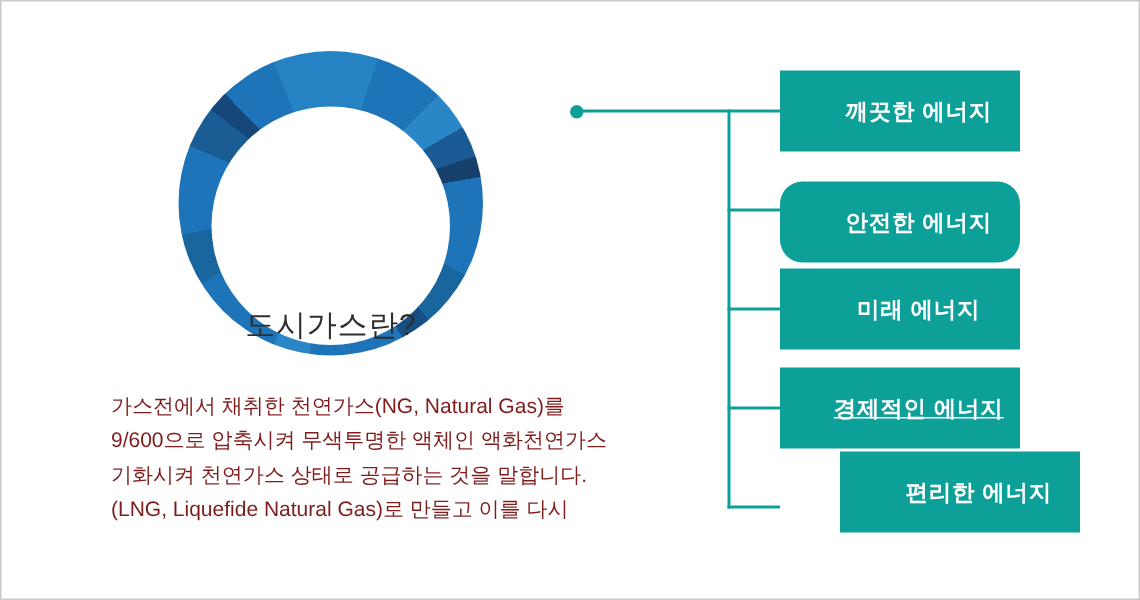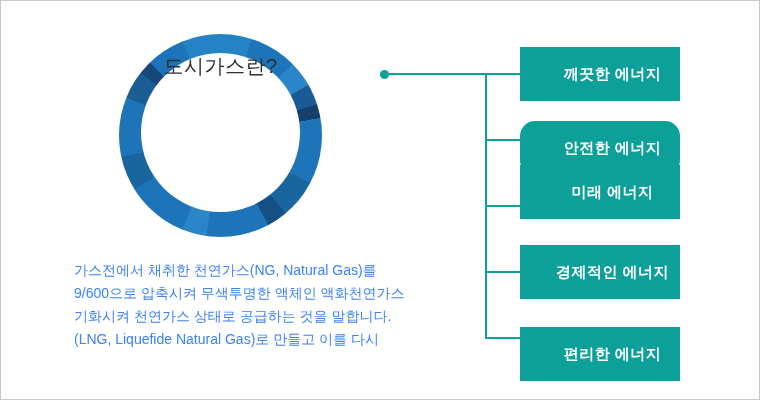--- a/index.html
+++ b/index.html
@@ -33,41 +33,41 @@
       #1e74b8 202deg 238deg,
       #19669f 238deg 258deg,
       #1e74b8 258deg 292deg,
       #195d94 292deg 308deg,
       #16477a 308deg 316deg,
       #1e74b8 316deg 338deg,
       #2583c3 338deg 360deg);
   }
   .ring-inner {
     position: absolute;
-    left: 22px; top: 19px;
+    left: 22px; top: 37px;
     width: 159px; height: 159px;
     border-radius: 50%;
     background: #ffffff;
-    display: flex; align-items: flex-start; justify-content: center;
+    display: flex; align-items: flex-end; justify-content: center;
   }
   .ring-title {
     font-size: 20px;
     font-weight: 500;
     color: #2e2e2e;
     letter-spacing: 0.5px;
   }
 
   
   .desc {
     position: absolute;
     left: 73px; top: 258px;
     width: 370px;
     font-size: 14px;
     line-height: 23px;
-    color: #3b82f6;
+    color: #7f1d1d;
   }
 
   
   .dot {
     position: absolute;
     left: 379px; top: 69px;
     width: 9px; height: 9px;
     border-radius: 50%;
     background: #0da099;
   }
@@ -102,23 +102,23 @@
     background: #0da099;
     color: #ffffff;
     font-size: 15px;
     font-weight: bold;
     display: flex; align-items: center; justify-content: center;
     letter-spacing: 0.5px;
     padding-left: 25px;
   }
   .box-0 { top: 46px; }
   .box-1 { top: 120px; border-radius: 15px; }
-  .box-2 { top: 164px; }
-  .box-3 { top: 244px; }
-  .box-4 { top: 326px; }
+  .box-2 { top: 178px; }
+  .box-3 { top: 244px; text-decoration: underline; }
+  .box-4 { top: 300px; margin-left: 40px; }
 </style>
 </head>
 <body>
 
 <div class="canvas">
 
   <div class="ring">
     <div class="ring-inner">
       <span class="ring-title">도시가스란?</span>
     </div>

